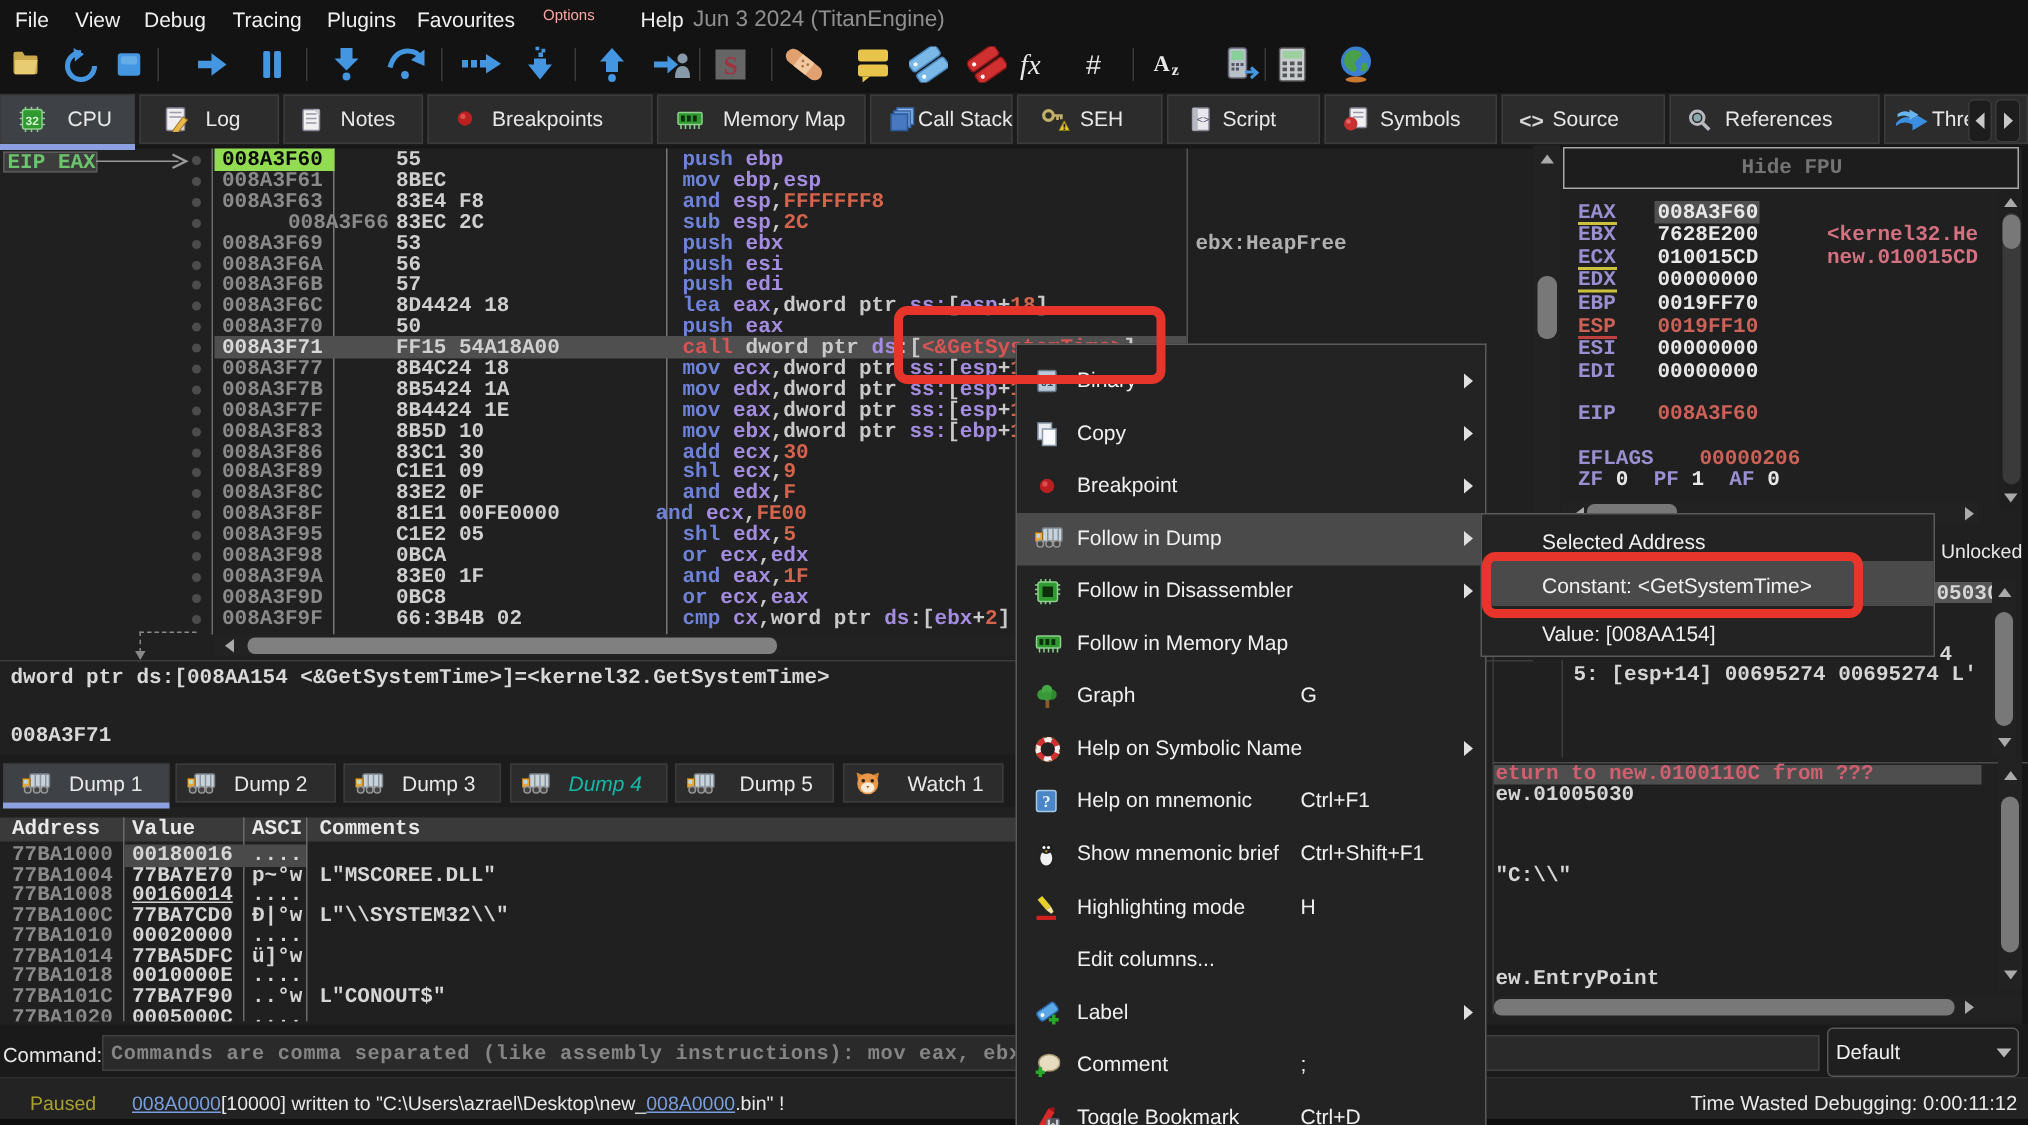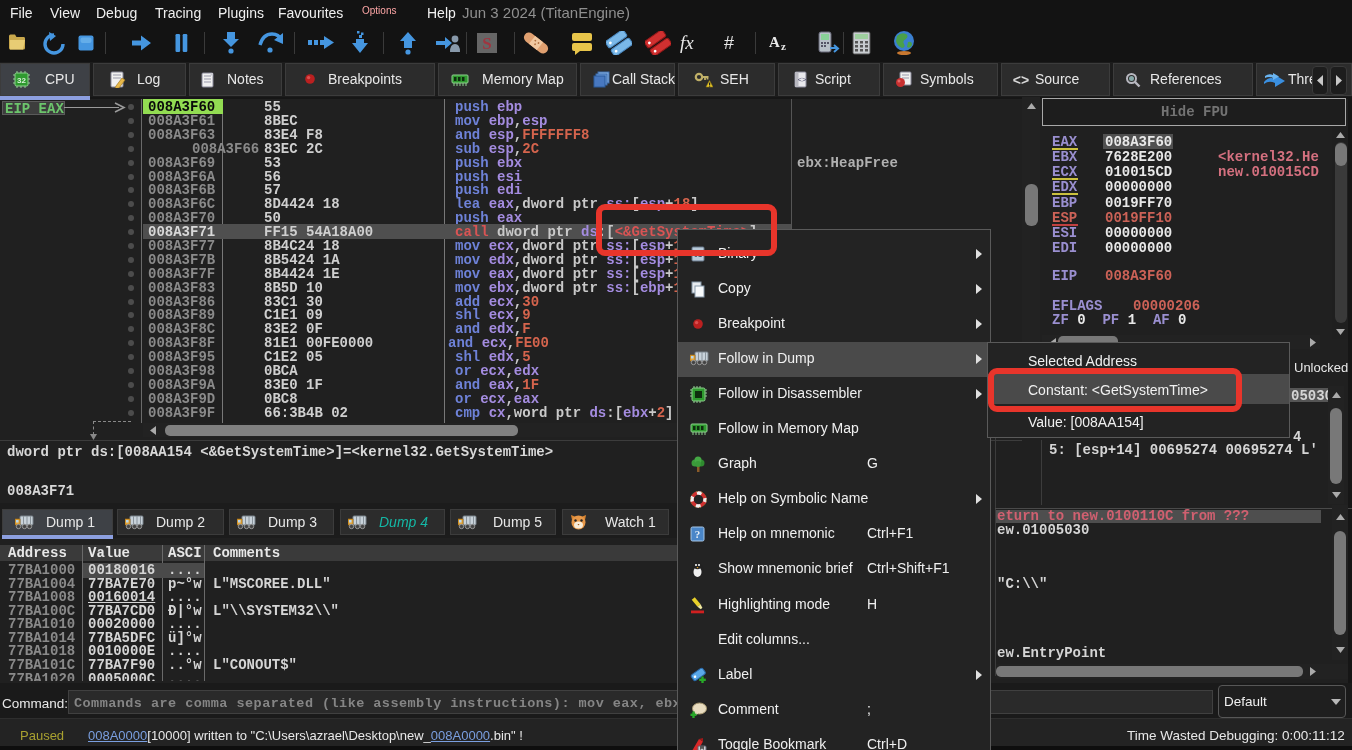--- a/index.html
+++ b/index.html
@@ -342,21 +342,21 @@
 <div class="a mono" style="left:148px;top:308px;color:#8a8a8a;">008A3F89</div>
 <div class="a mono" style="left:264px;top:308px;color:#cfcfcf;">C1E1 09</div>
 <div class="a mono" style="left:455px;top:308px;"><span class="b">shl</span><span class="w"> </span><span class="p">ecx</span><span class="w">,</span><span class="o">9</span></div>
 <div class="a" style="left:128px;top:326px;width:6px;height:6px;border-radius:3px;background:#4c4c4c;"></div>
 <div class="a mono" style="left:148px;top:322px;color:#8a8a8a;">008A3F8C</div>
 <div class="a mono" style="left:264px;top:322px;color:#cfcfcf;">83E2 0F</div>
 <div class="a mono" style="left:455px;top:322px;"><span class="b">and</span><span class="w"> </span><span class="p">edx</span><span class="w">,</span><span class="o">F</span></div>
 <div class="a" style="left:128px;top:340px;width:6px;height:6px;border-radius:3px;background:#4c4c4c;"></div>
 <div class="a mono" style="left:148px;top:336px;color:#8a8a8a;">008A3F8F</div>
 <div class="a mono" style="left:264px;top:336px;color:#cfcfcf;">81E1 00FE0000</div>
-<div class="a mono" style="left:448px;top:336px;"><span class="b">and</span><span class="w"> </span><span class="p">ecx</span><span class="w">,</span><span class="o">FE00</span></div>
+<div class="a mono" style="left:437px;top:336px;"><span class="b">and</span><span class="w"> </span><span class="p">ecx</span><span class="w">,</span><span class="o">FE00</span></div>
 <div class="a" style="left:128px;top:354px;width:6px;height:6px;border-radius:3px;background:#4c4c4c;"></div>
 <div class="a mono" style="left:148px;top:350px;color:#8a8a8a;">008A3F95</div>
 <div class="a mono" style="left:264px;top:350px;color:#cfcfcf;">C1E2 05</div>
 <div class="a mono" style="left:455px;top:350px;"><span class="b">shl</span><span class="w"> </span><span class="p">edx</span><span class="w">,</span><span class="o">5</span></div>
 <div class="a" style="left:128px;top:368px;width:6px;height:6px;border-radius:3px;background:#4c4c4c;"></div>
 <div class="a mono" style="left:148px;top:364px;color:#8a8a8a;">008A3F98</div>
 <div class="a mono" style="left:264px;top:364px;color:#cfcfcf;">0BCA</div>
 <div class="a mono" style="left:455px;top:364px;"><span class="b">or</span><span class="w"> </span><span class="p">ecx</span><span class="w">,</span><span class="p">edx</span></div>
 <div class="a" style="left:128px;top:382px;width:6px;height:6px;border-radius:3px;background:#4c4c4c;"></div>
 <div class="a mono" style="left:148px;top:378px;color:#8a8a8a;">008A3F9A</div>

